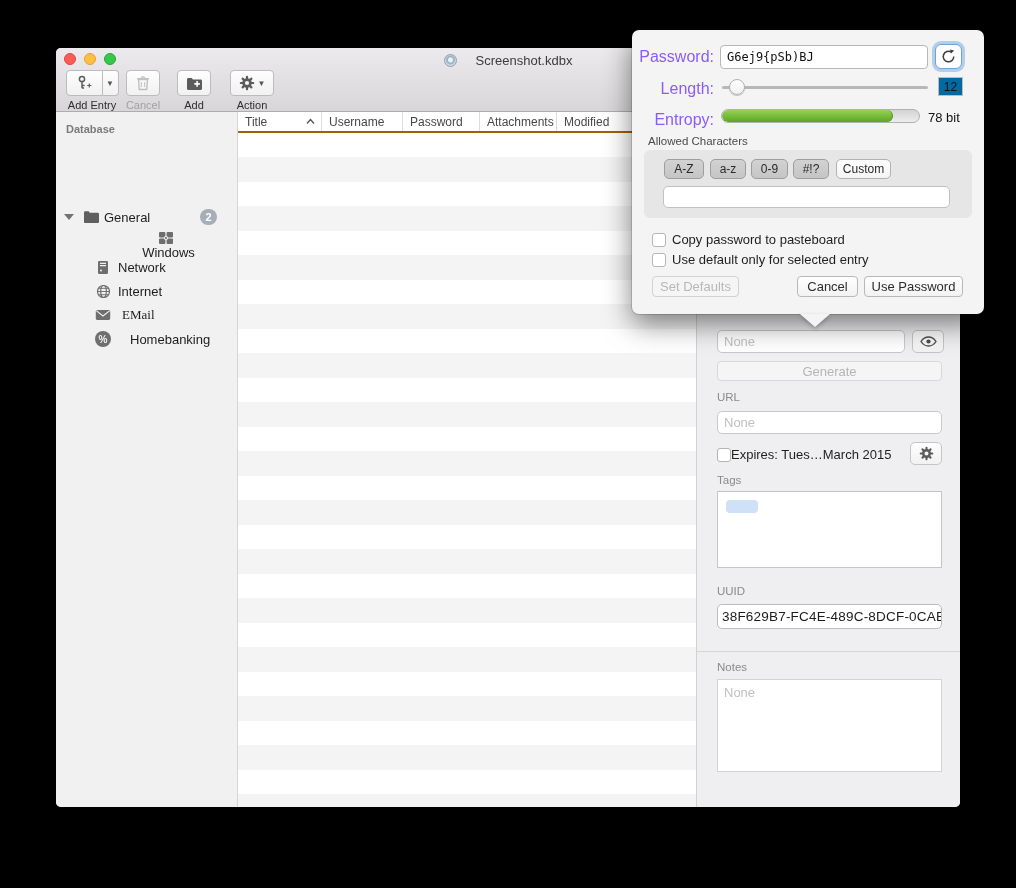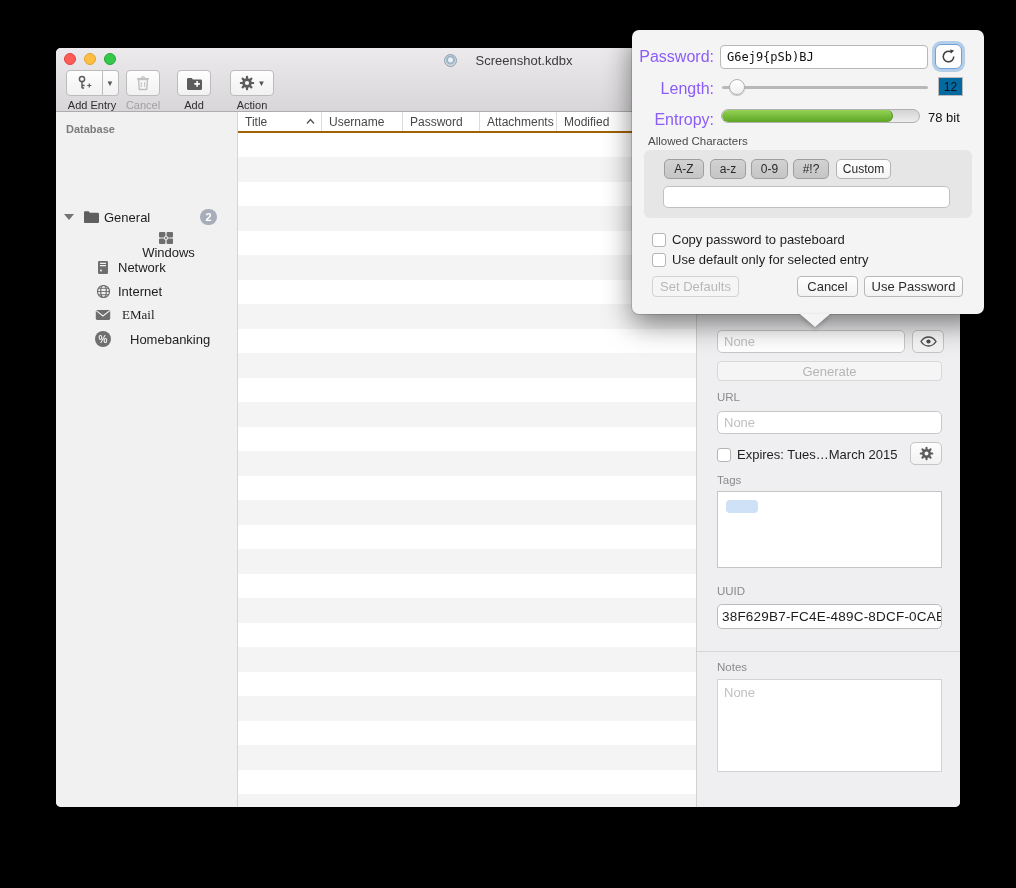--- a/index.html
+++ b/index.html
@@ -92,21 +92,21 @@
     display:flex; align-items:center; padding-left:6px; font-size:13px;
   }
   .placeholder { color:#c0c0c0; }
   .sq-btn { position:absolute; width:32px; height:23px; border:1px solid #c6c5c6; border-radius:5px;
     background:linear-gradient(#fdfdfd,#f3f2f3); display:flex; align-items:center; justify-content:center; }
   .generate-btn { position:absolute; left:20px; width:225px; height:20px; top:249px;
     border:1px solid #d9d8d9; border-radius:4px; background:#f6f5f6;
     color:#b5b5b5; font-size:13px; display:flex; align-items:center; justify-content:center; }
   .wide-field { width:225px; }
   .checkbox { width:14px; height:14px; background:#fff; border:1px solid #b6b5b6; border-radius:3px; }
-  .expires-row { position:absolute; left:20px; top:335px; display:flex; align-items:center; gap:6px; }
+  .expires-row { position:absolute; left:20px; top:335px; display:flex; align-items:center; }
   .expires-text { font-size:13px; color:#1f1f1f; }
   .tags-box { position:absolute; left:20px; top:379px; width:225px; height:77px;
     background:#fff; border:1px solid #c6c5c6; }
   .tag-pill { position:absolute; left:8px; top:8px; width:32px; height:13px;
     background:#cfe1f6; border-radius:4px; }
   .uuid-field { position:absolute; left:20px; top:492px; width:225px; height:25px;
     background:#fff; border:1px solid #bdbcbd; border-radius:5px;
     display:flex; align-items:center; padding-left:4px;
     font-size:13.5px; color:#1c1c1c; white-space:nowrap; overflow:hidden; letter-spacing:.2px; }
   .insp-sep { position:absolute; left:0; right:0; top:539px; height:1px; background:#d7d6d7; }

